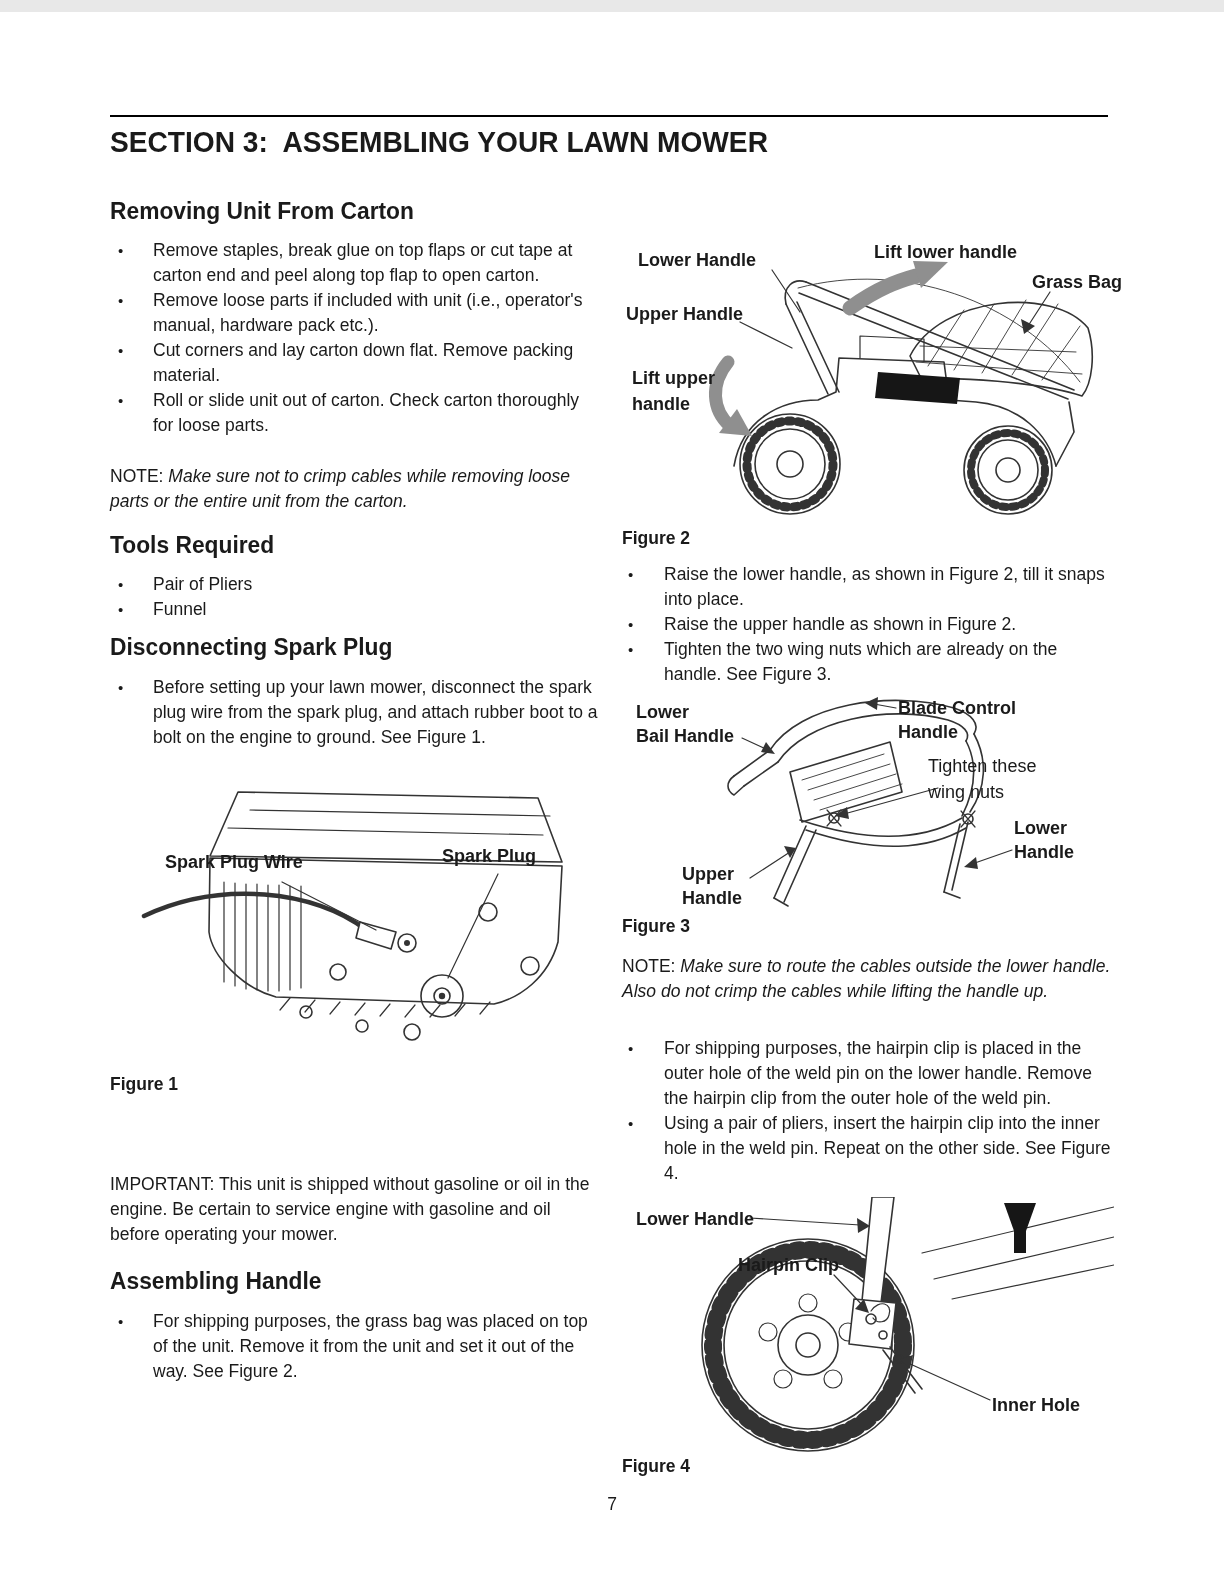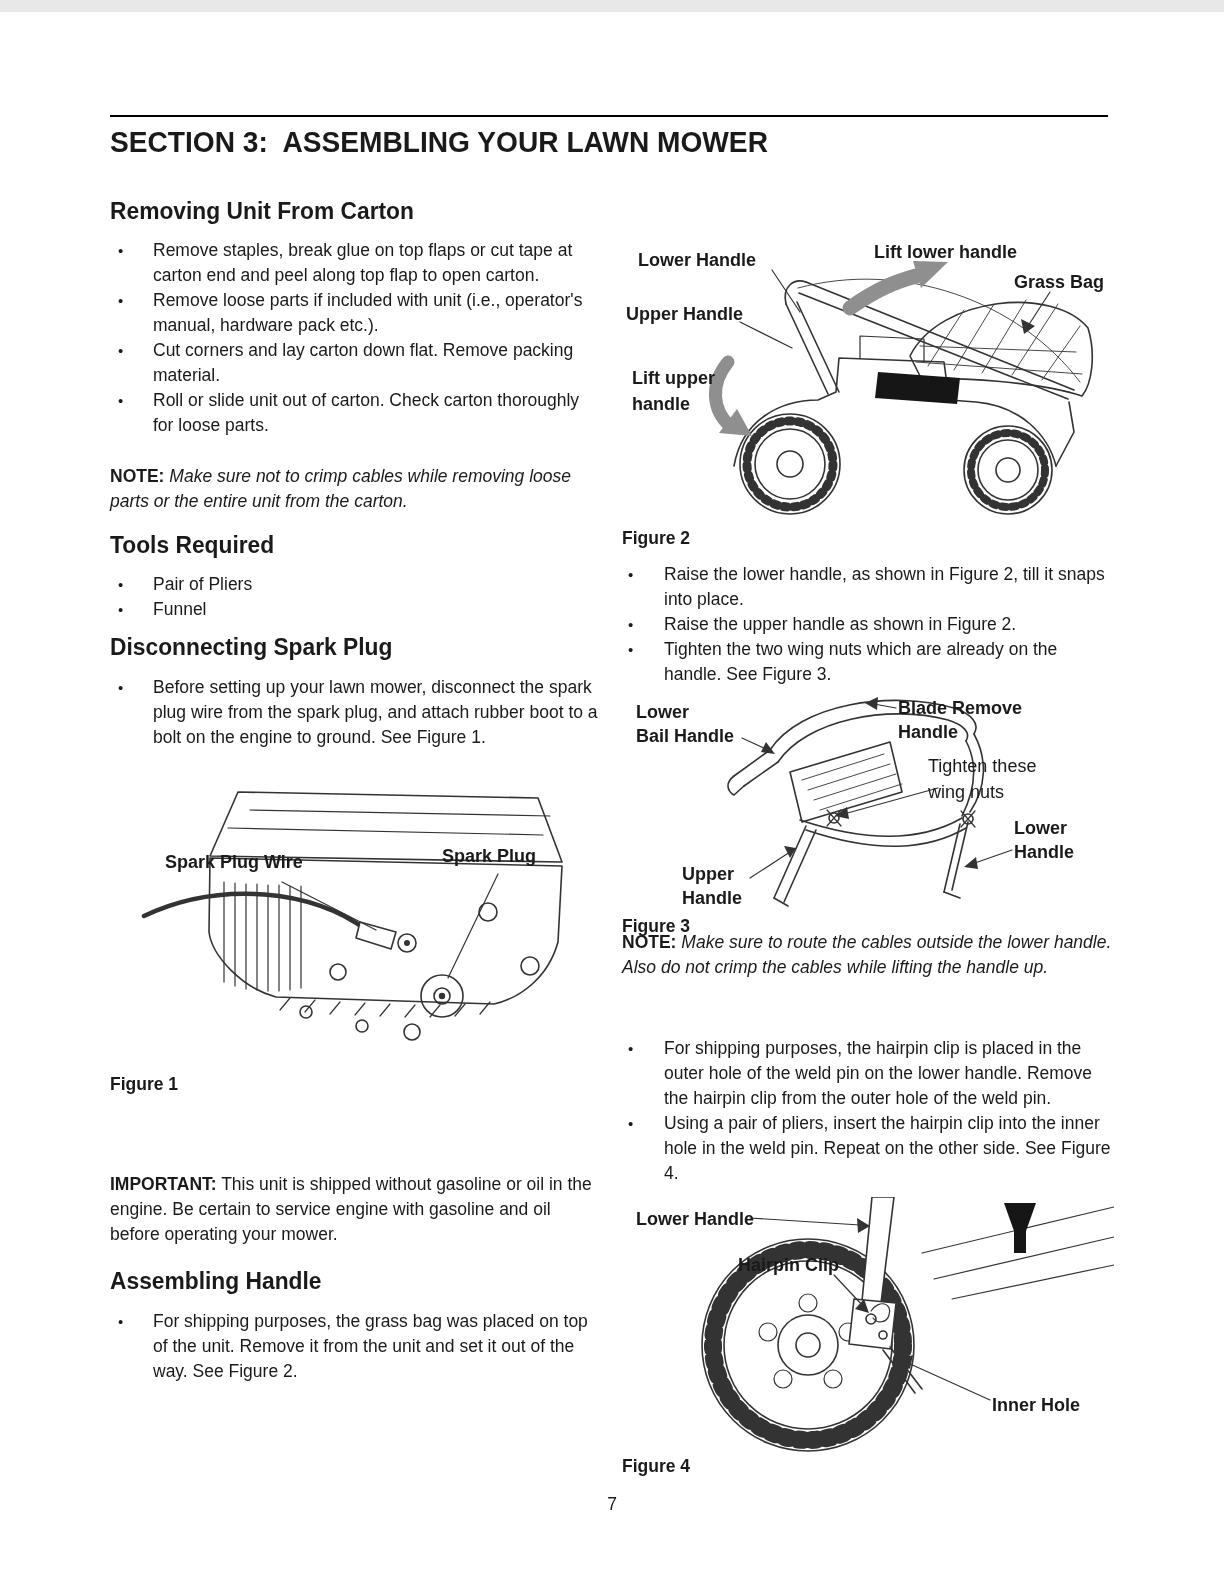--- a/index.html
+++ b/index.html
@@ -7,21 +7,21 @@
         font-family:"Liberation Sans", sans-serif;color:#1a1a1a;overflow:hidden;}
   .rule{position:absolute;background:#000;}
   .h1{position:absolute;font-weight:700;font-size:29px;white-space:pre-wrap;transform-origin:left;transform:scaleX(.97);}
   .h2{position:absolute;font-weight:700;font-size:23.5px;transform-origin:left;transform:scaleX(.97);}
   .para{position:absolute;font-size:17.5px;line-height:25px;}
   .blist{position:absolute;font-size:17.5px;line-height:25px;}
   .row{display:flex;}
   .dot{flex:0 0 35px;padding-left:8px;font-size:15px;}
   .blist.rcol .dot{flex:0 0 36px;padding-left:6px;}
   .btxt{flex:1;}
-  .b{font-weight:700;}
+  .b{font-weight:400;}
   .i{font-style:italic;}
   .fig{position:absolute;}
   .fig svg{display:block;}
   .figlabel{position:absolute;font-weight:700;font-size:18px;white-space:nowrap;}
   .figlabel.reg{font-weight:400;}
   .caption{position:absolute;font-weight:700;font-size:17.5px;text-align:left;}
   .pagenum{position:absolute;width:100%;text-align:center;font-size:17.5px;}
   .footrule{position:absolute;background:#26268c;}
   svg{stroke:#333;fill:none;stroke-width:1.6;stroke-linecap:round;stroke-linejoin:round;}
   svg .fill{fill:#333;stroke:none;}
@@ -160,21 +160,21 @@
         <path class="gray" d="M106 128 C88 150 90 176 108 192" stroke-width="13"></path>
         <polygon class="grayfill" points="130,202 97,199 115,175"></polygon>
       </g>
       <path class="thin" d="M150 36 L178 78"></path>
       <path class="thin" d="M118 88 L170 114"></path>
       <path class="thin" d="M428 58 L406 92"></path>
       <polygon class="fill" points="402,100 399,85 413,92"></polygon>
     </svg>
     <div class="figlabel" style="left:16px;top:16px;">Lower Handle</div>
     <div class="figlabel" style="left:252px;top:8px;">Lift lower handle</div>
-    <div class="figlabel" style="left:392px;top:38px;">Grass Bag</div>
+    <div class="figlabel" style="left:410px;top:38px;">Grass Bag</div>
     <div class="figlabel" style="left:4px;top:70px;">Upper Handle</div>
     <div class="figlabel" style="left:10px;top:134px;">Lift upper</div>
     <div class="figlabel" style="left:10px;top:160px;">handle</div>
   </div>
   <div class="caption" style="left:622px;top:516px;width:492px;">Figure 2</div>
 
   <div class="blist rcol" style="left:622px;top:550px;width:492px;">
     <div class="row">
       <span class="dot">•</span>
       <span class="btxt">Raise the lower handle, as shown in Figure 2, till it snaps into place.</span>
@@ -213,32 +213,32 @@
       <polygon class="fill" points="243,15 256,9 255,22"></polygon>
       <path class="thin" d="M316 100 L222 126"></path>
       <polygon class="fill" points="213,128 225,119 227,131"></polygon>
       <path class="thin" d="M390 162 L350 176"></path>
       <polygon class="fill" points="342,179 354,169 356,181"></polygon>
       <path class="thin" d="M128 190 L168 164"></path>
       <polygon class="fill" points="174,160 162,158 168,170"></polygon>
     </svg>
     <div class="figlabel" style="left:14px;top:14px;">Lower</div>
     <div class="figlabel" style="left:14px;top:38px;">Bail Handle</div>
-    <div class="figlabel" style="left:276px;top:10px;">Blade Remove</div>
+    <div class="figlabel" style="left:276px;top:10px;">Blade Control</div>
     <div class="figlabel" style="left:276px;top:34px;">Handle</div>
     <div class="figlabel reg" style="left:306px;top:68px;">Tighten these</div>
     <div class="figlabel reg" style="left:306px;top:94px;">wing nuts</div>
     <div class="figlabel" style="left:392px;top:130px;">Lower</div>
     <div class="figlabel" style="left:392px;top:154px;">Handle</div>
     <div class="figlabel" style="left:60px;top:176px;">Upper</div>
     <div class="figlabel" style="left:60px;top:200px;">Handle</div>
   </div>
   <div class="caption" style="left:622px;top:904px;width:492px;">Figure 3</div>
 
-  <div class="para" style="left:622px;top:918px;width:490px;">
+  <div class="para" style="left:622px;top:942px;width:490px;">
     <span class="b">NOTE:</span>
     <span class="i">Make sure to route the cables outside the lower handle. Also do not crimp the cables while lifting the handle up.</span>
   </div>
 
   <div class="blist rcol" style="left:622px;top:1024px;width:492px;">
     <div class="row">
       <span class="dot">•</span>
       <span class="btxt">For shipping purposes, the hairpin clip is placed in the outer hole of the weld pin on the lower handle. Remove the hairpin clip from the outer hole of the weld pin.</span>
     </div>
     <div class="row">

